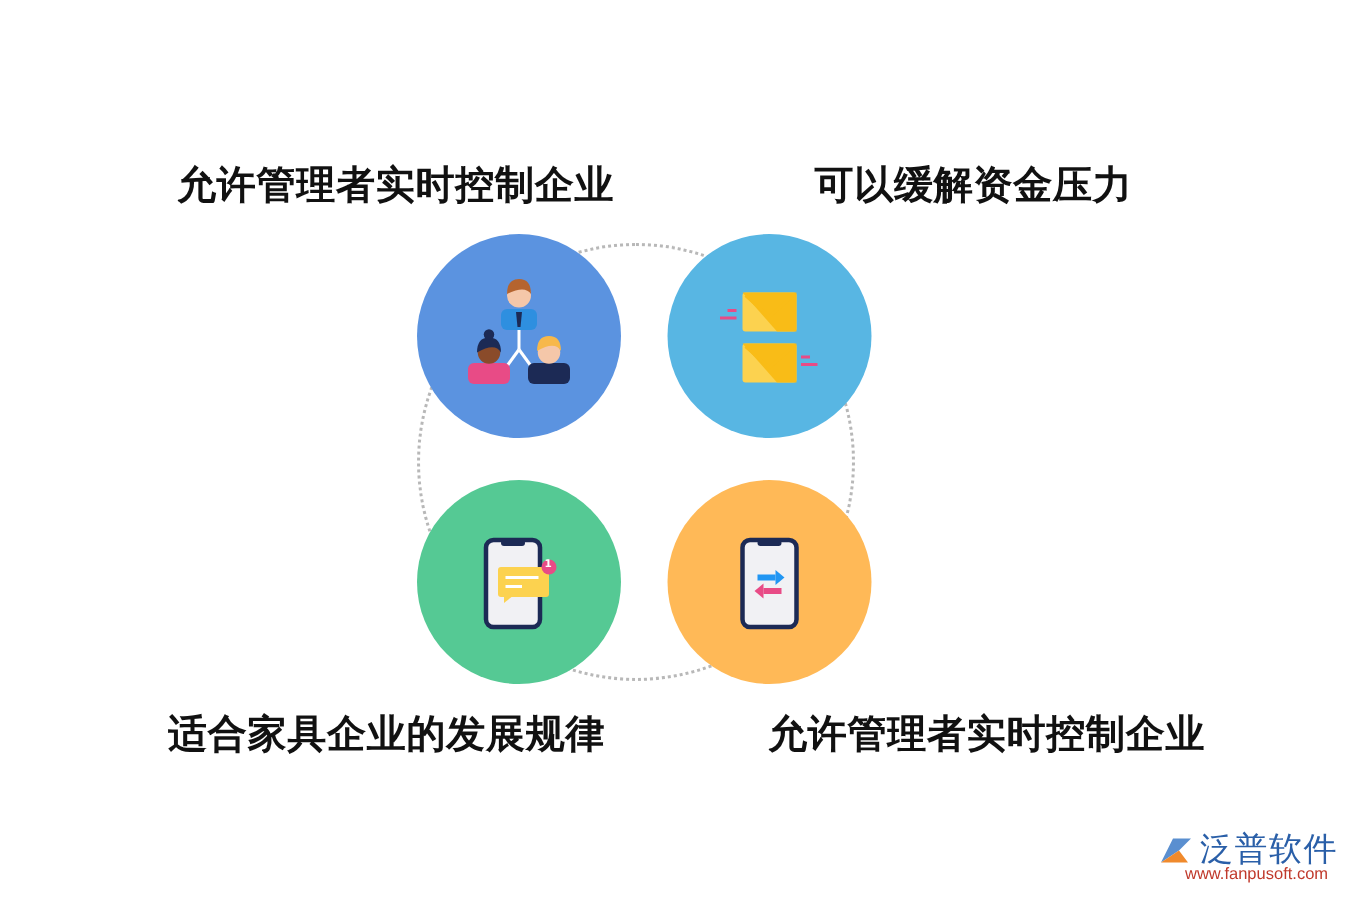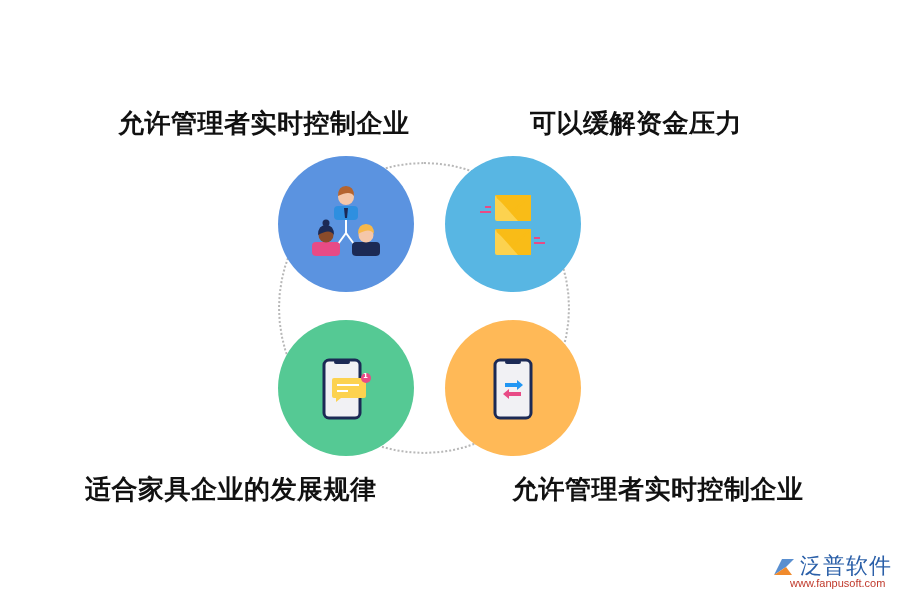--- a/index.html
+++ b/index.html
@@ -13,22 +13,22 @@
   .logo { position:absolute; left:768px; top:553px; }
   .logo-title { position:absolute; left:32px; top:-2px; font-size:22px; color:#2a5fa8; white-space:nowrap; letter-spacing:1px; }
   .logo-url { position:absolute; left:22px; top:24px; font-family:Liberation Sans, sans-serif; font-size:11px; color:#c0392b; white-space:nowrap; }
 </style>
 </head>
 <body>
 
 <div class="ring"></div>
 
 <div class="label" style="left:118px; top:106px;">允许管理者实时控制企业</div>
-<div class="label" style="left:530px; top:106px;">可以缓解资金压力</div>
-<div class="label" style="left:85px; top:472px;text-align:center;">适合家具企业的发展规律</div>
+<div class="label" style="left:543px; top:106px;">可以缓解资金压力</div>
+<div class="label" style="left:112px; top:472px;text-align:center;">适合家具企业的发展规律</div>
 <div class="label" style="left:512px; top:472px;">允许管理者实时控制企业</div>
 
 <div class="circle" style="left:278px; top:156px; background:#5b93e0;">
   <svg width="136" height="136" viewBox="0 0 136 136">
 
     <rect x="56" y="50" width="24" height="14" rx="4" fill="#2e8fe0"></rect>
     <polygon points="66,52 70,52 69,62 67,62" fill="#1c2a55"></polygon>
     <circle cx="68" cy="41" r="8" fill="#f5c7a9"></circle>
     <path d="M60,40 Q60,30 68,30 Q76,30 76,40 Q72,34 60,40Z" fill="#b5642f"></path>
 

